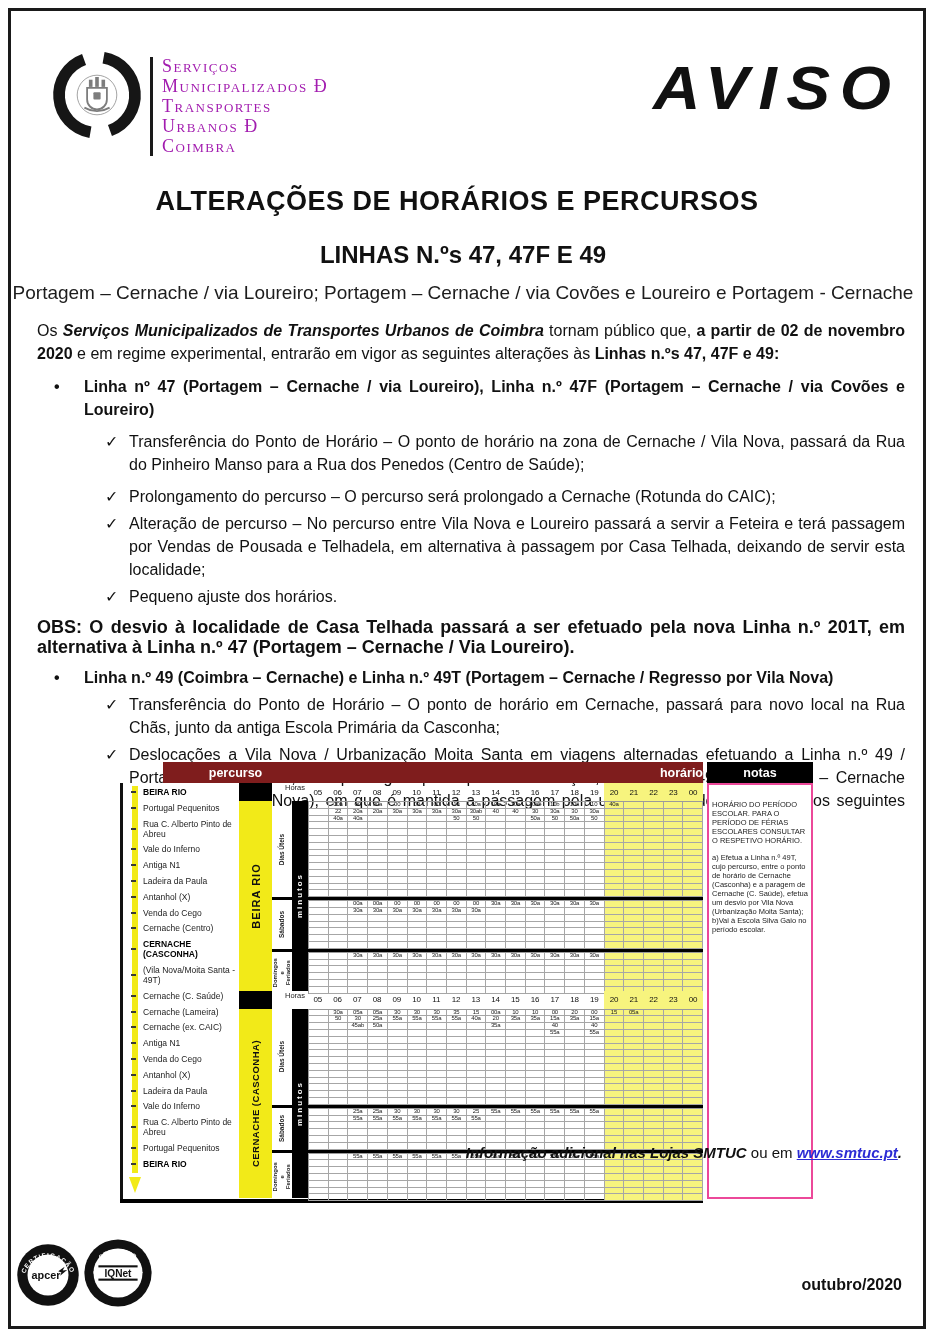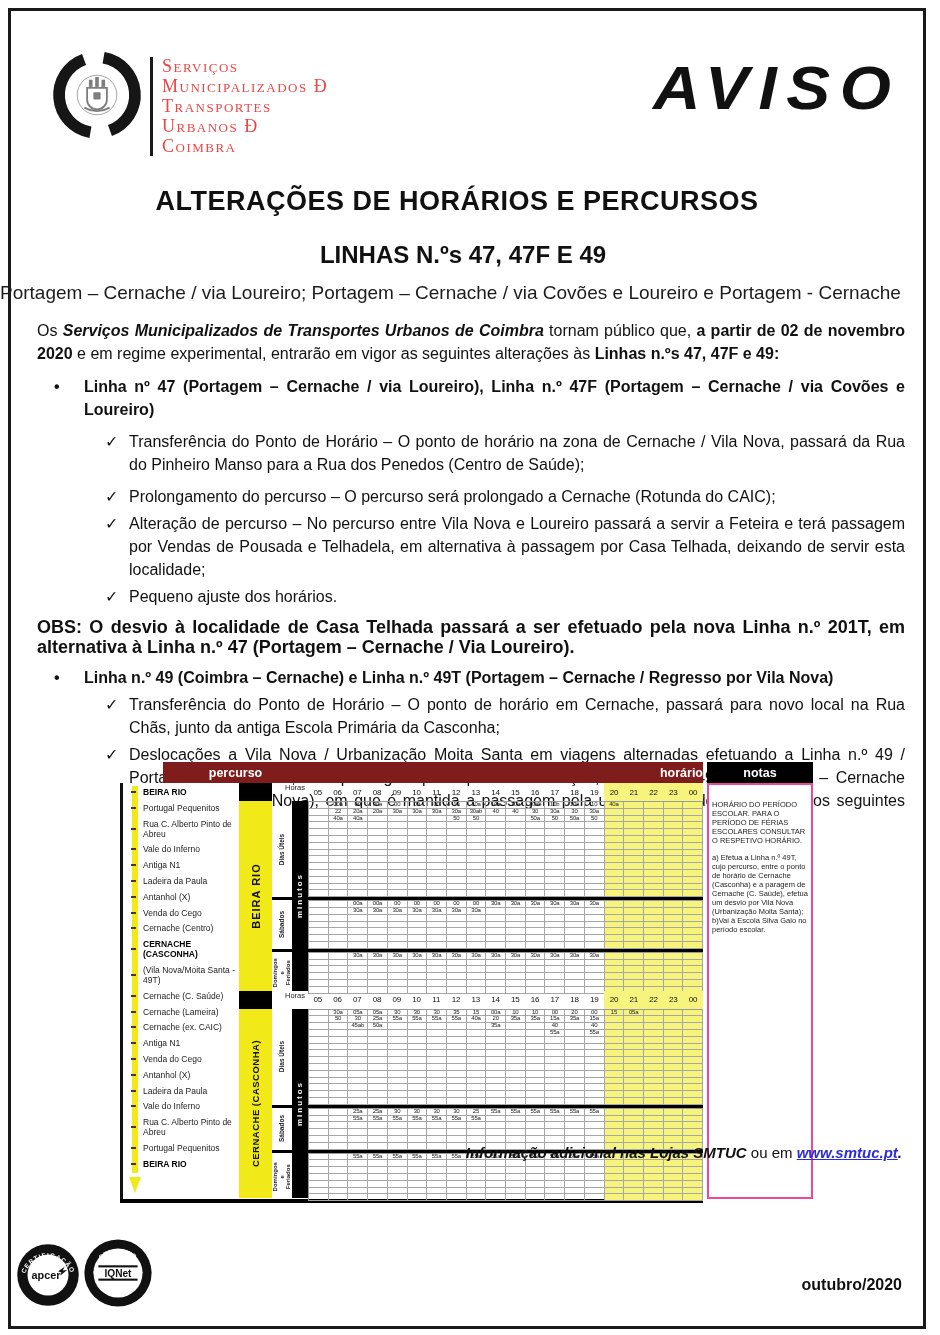--- a/index.html
+++ b/index.html
@@ -3,27 +3,27 @@
 <meta charset="utf-8">
 <style>
   html,body{margin:0;padding:0;background:#fff;}
   body{width:940px;height:1335px;position:relative;font-family:"Liberation Sans",sans-serif;color:#111;overflow:hidden;}
   .frame{position:absolute;left:8px;top:8px;right:14px;bottom:6px;border:3px solid #1a1a1a;}
 
   
   .emblem{position:absolute;left:52px;top:50px;width:90px;height:90px;}
   .logo-divider{position:absolute;left:150px;top:57px;width:3px;height:99px;background:#1a1a1a;}
   .logo-text{position:absolute;left:162px;top:56px;font-family:"Liberation Serif",serif;font-variant:small-caps;
-             font-size:18px;line-height:20px;color:#ef4444;letter-spacing:1.5px;}
+             font-size:18px;line-height:20px;color:#a21caf;letter-spacing:1.5px;}
   .aviso{position:absolute;right:40px;top:52px;font-size:62px;font-weight:bold;font-style:italic;
          letter-spacing:9px;transform:scaleX(1.06);transform-origin:right;}
 
   .title{position:absolute;left:0;right:26px;top:186px;text-align:center;font-size:27px;font-weight:bold;letter-spacing:.5px;}
   .subtitle{position:absolute;left:0;right:14px;top:241px;text-align:center;font-size:24px;font-weight:bold;}
-  .route{position:absolute;left:0;right:14px;top:282px;font-size:19px;color:#1c1c1c;}
+  .route{position:absolute;left:0;right:14px;top:282px;text-align:center;font-size:19px;color:#1c1c1c;}
 
   
   .content{position:absolute;left:37px;top:319px;width:868px;font-size:16px;line-height:23px;text-align:justify;}
   .content .intro{margin:0 0 10px 0;}
   .seg-bi{font-weight:bold;font-style:italic;}
   .seg-b{font-weight:bold;}
   .bullet-head{display:flex;margin:0 0 9px 0;}
   .bullet-glyph{width:30px;margin-left:17px;flex:none;font-weight:bold;}
   .bullet-text{flex:1;font-weight:bold;}
   .check-item{display:flex;margin:0 0 4px 0;}

